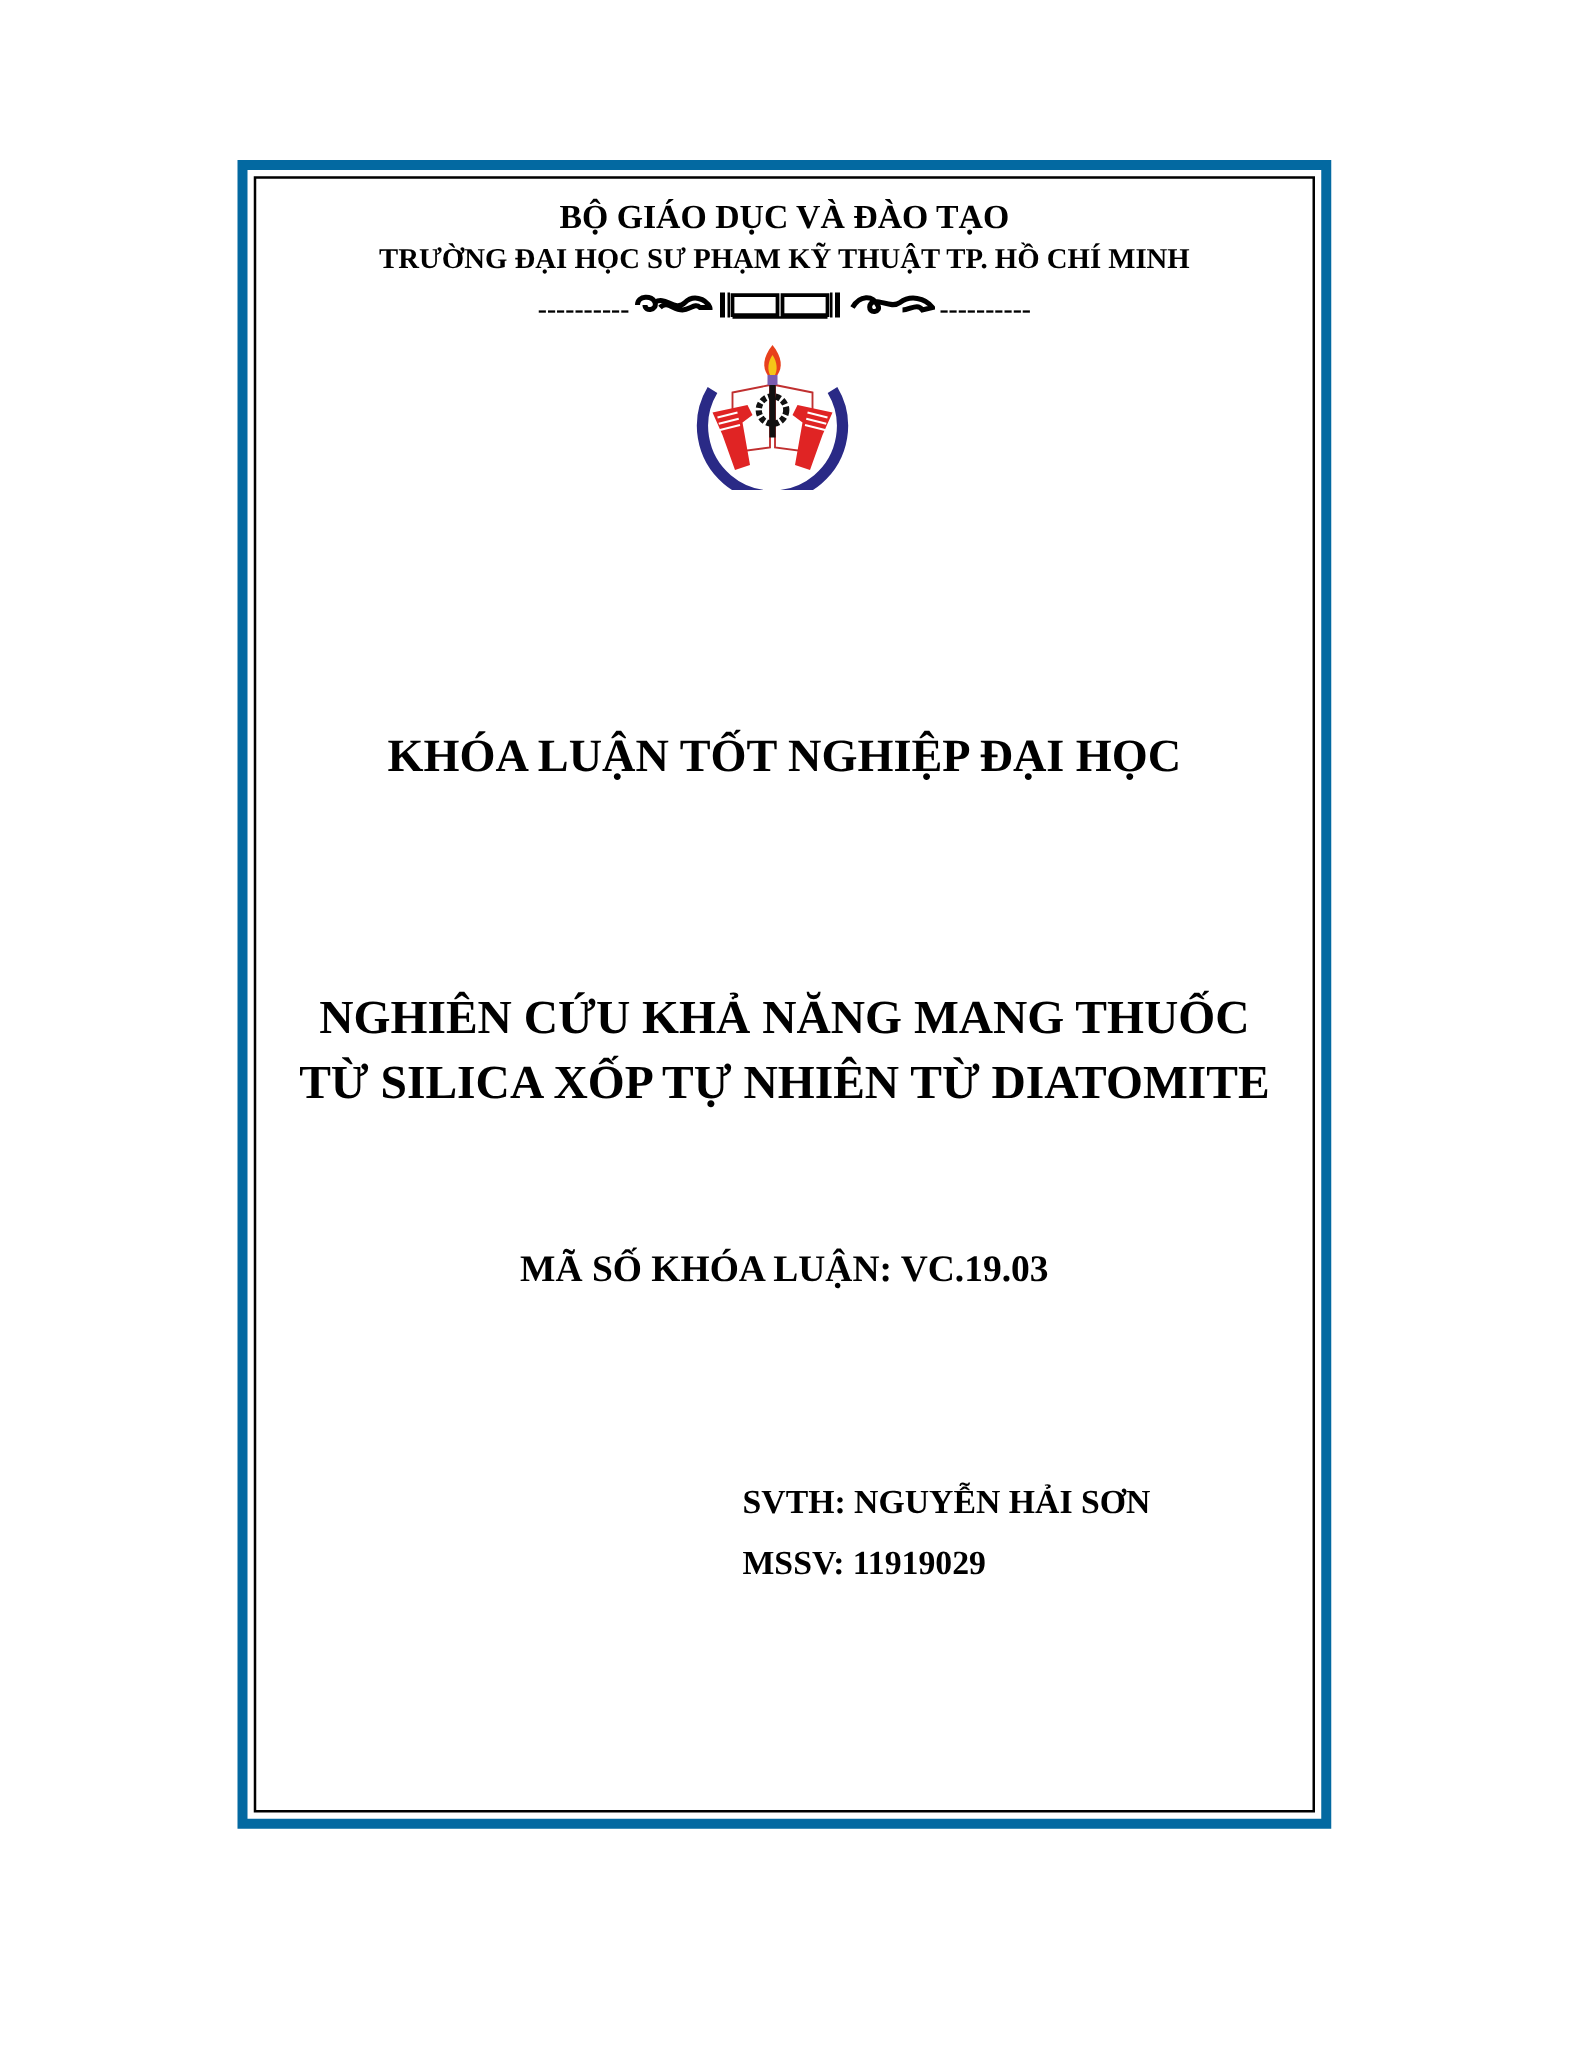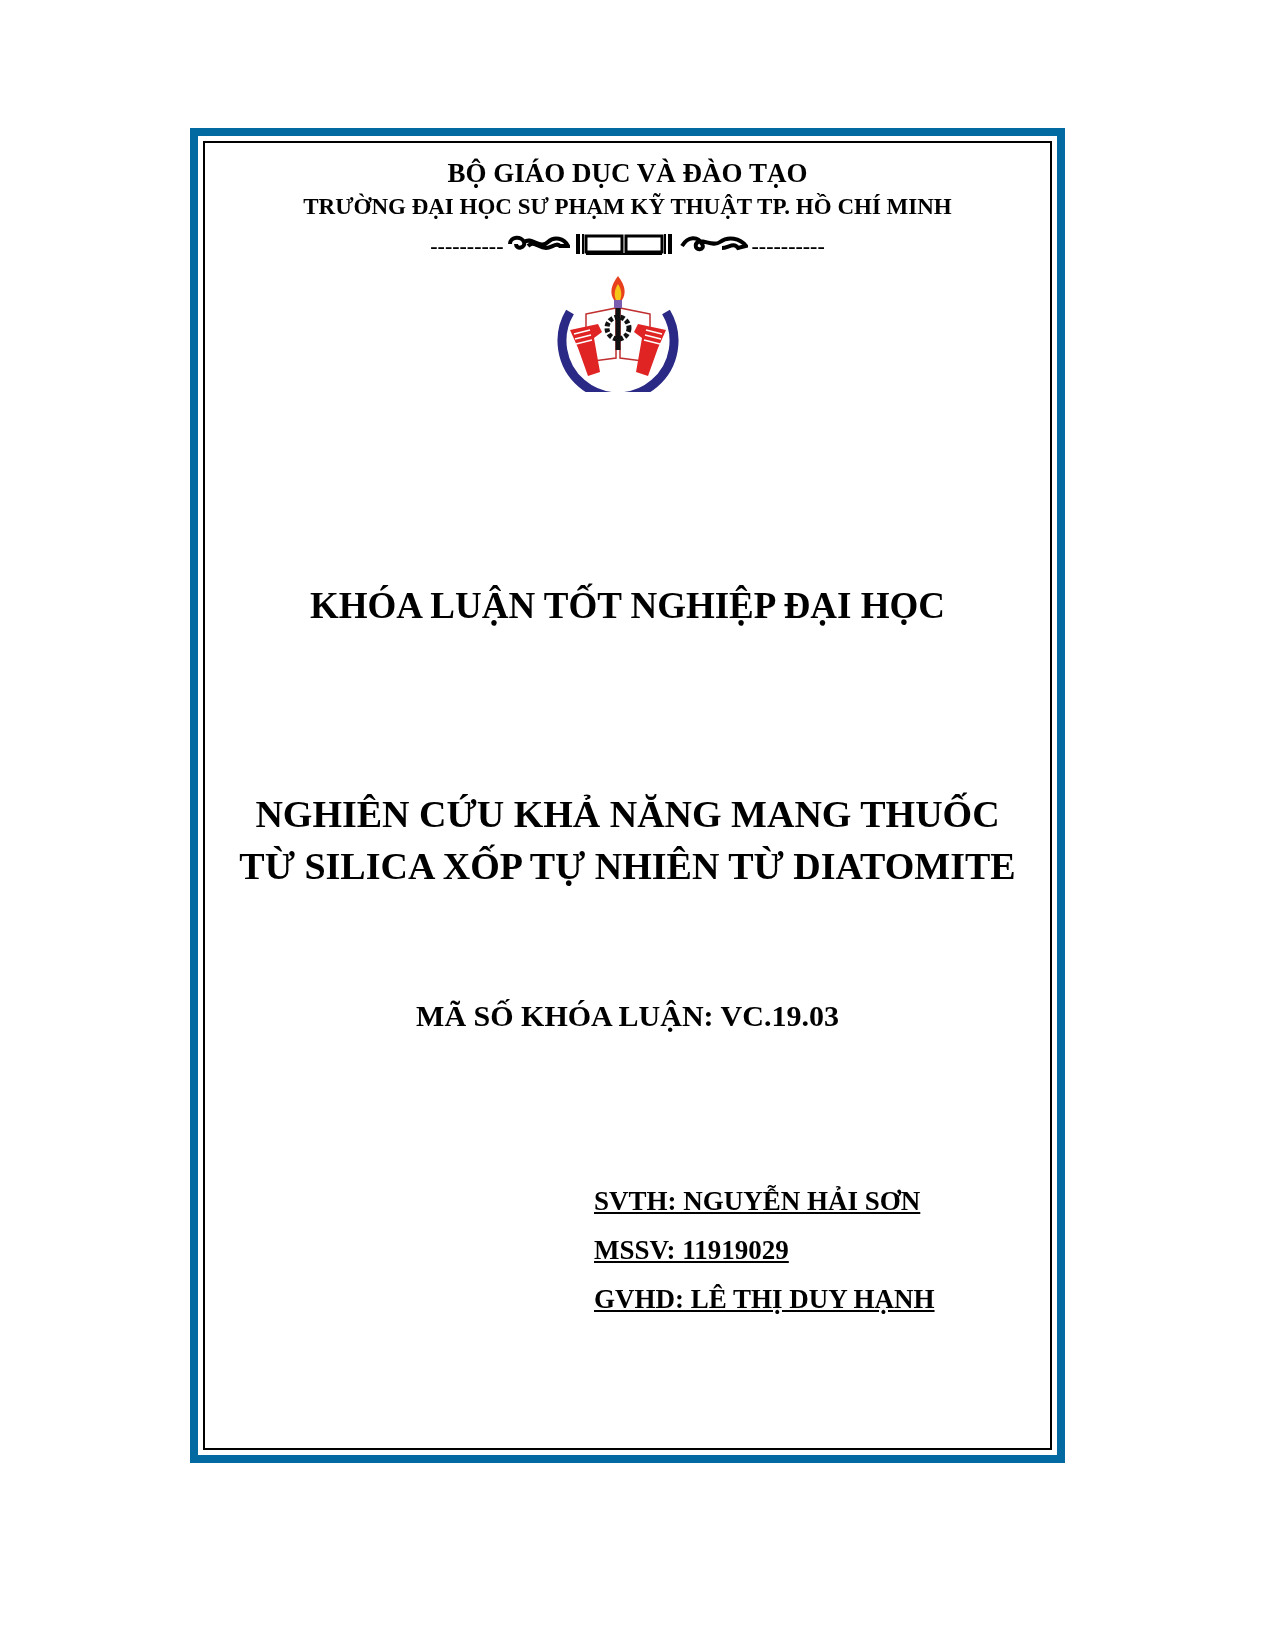--- a/index.html
+++ b/index.html
@@ -12,21 +12,21 @@
   .line { position: absolute; left: 0; right: 0; text-align: center; font-weight: bold; white-space: nowrap; }
   .ministry { top: 22px; font-size: 27px; }
   .university { top: 58px; font-size: 23px; }
   .ornament { top: 96px; display: flex; justify-content: center; align-items: center; gap: 4px; }
   .dashes { font-size: 22px; font-weight: bold; letter-spacing: 0px; }
   .logo { position: absolute; left: 350px; top: 136px; width: 140px; height: 120px; }
   .thesis-type { top: 448px; font-size: 37px; }
   .title1 { top: 656px; font-size: 38px; }
   .title2 { top: 708px; font-size: 38px; font-family: Liberation Serif, serif; }
   .code { top: 815px; font-size: 30px; margin-top: 48px; }
-  .info { position: absolute; left: 396px; font-size: 27px; font-weight: bold; white-space: nowrap; text-decoration: underline; }
+  .info { position: absolute; left: 396px; font-size: 27px; font-weight: bold; white-space: nowrap; }
   .svth { top: 1050px; }
   .mssv { top: 1099px; }
   .gvhd { top: 1148px; }
   .place-date { top: 1243px; font-size: 27px; }
 </style>
 </head>
 <body>
 
 <div class="frame-outer">
   <div class="frame-inner"></div>
@@ -84,15 +84,14 @@
 
   <div class="line thesis-type">KHÓA LUẬN TỐT NGHIỆP ĐẠI HỌC</div>
 
   <div class="line title1">NGHIÊN CỨU KHẢ NĂNG MANG THUỐC</div>
   <div class="line title2">TỪ SILICA XỐP TỰ NHIÊN TỪ DIATOMITE</div>
 
   <div class="line code">MÃ SỐ KHÓA LUẬN: VC.19.03</div>
 
   <div class="info svth">SVTH: NGUYỄN HẢI SƠN</div>
   <div class="info mssv">MSSV: 11919029</div>
-  <div class="info gvhd">GVHD: LÊ THỊ DUY HẠNH</div>
 
 </div>
 
 </body></html>

